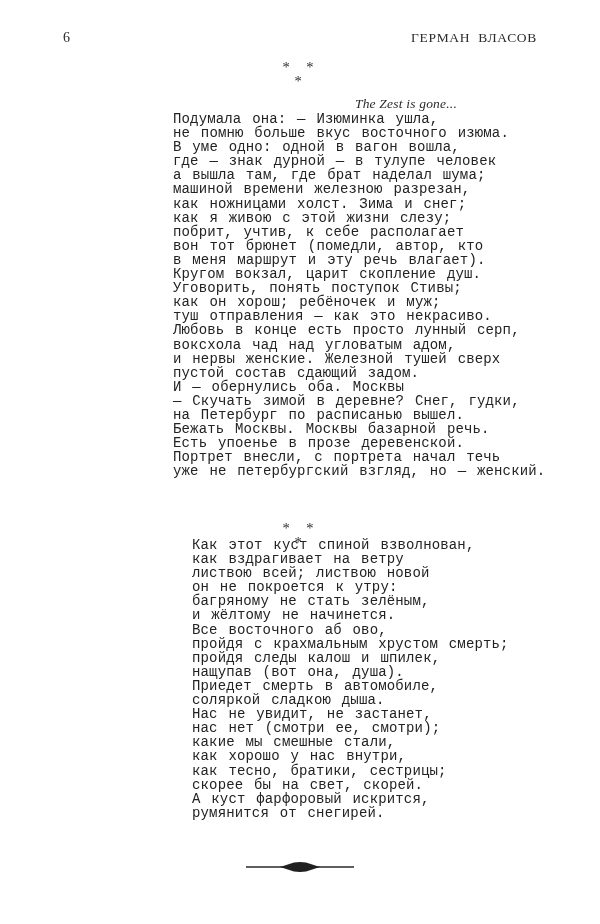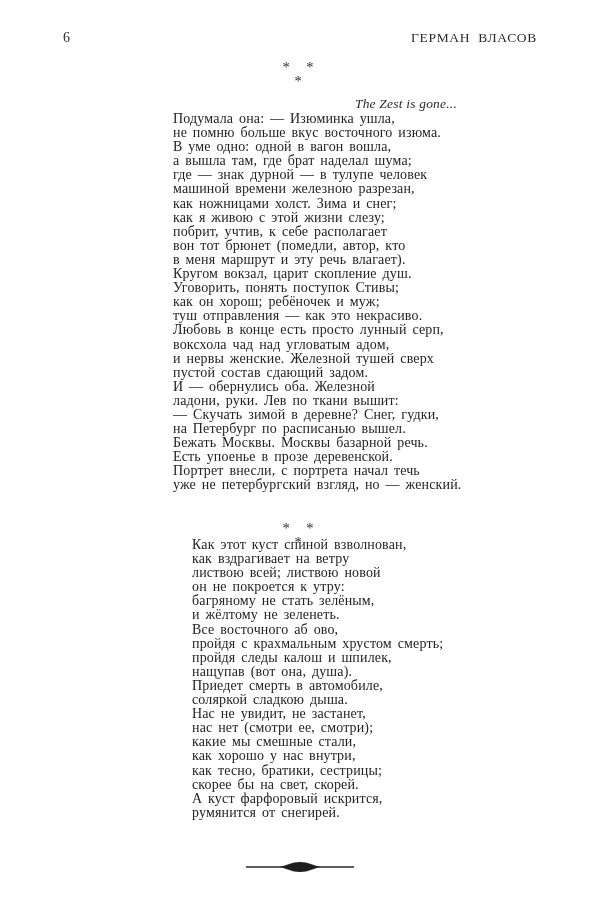--- a/index.html
+++ b/index.html
@@ -67,20 +67,21 @@
   #poem-1 { top: 112px; left: 173px; }
   #poem-2 { top: 538px; left: 192px; }
   .poem-line {
     font-size: 14px;
     line-height: 14.1px;
     height: 14.1px;
     white-space: nowrap;
     letter-spacing: 0.15px;
     word-spacing: 2.2px;
     color: #232323;
+    font-family: Liberation Mono, monospace;
   }
   .ornament {
     position: absolute;
     top: 859px;
     left: 246px;
     width: 108px;
     height: 12px;
   }
 </style>
 </head>
@@ -97,58 +98,57 @@
     <div class="ast-row ast-top">* *</div>
     <div class="ast-row">*</div>
   </div>
 
   <div class="epigraph">The Zest is gone...</div>
 
   <div class="poem" id="poem-1">
       <div class="poem-line">Подумала она: — Изюминка ушла,</div>
       <div class="poem-line">не помню больше вкус восточного изюма.</div>
       <div class="poem-line">В уме одно: одной в вагон вошла,</div>
+      <div class="poem-line">где — знак дурной — в тулупе человек</div>
       <div class="poem-line">а вышла там, где брат наделал шума;</div>
-      <div class="poem-line">где — знак дурной — в тулупе человек</div>
       <div class="poem-line">машиной времени железною разрезан,</div>
       <div class="poem-line">как ножницами холст. Зима и снег;</div>
       <div class="poem-line">как я живою с этой жизни слезу;</div>
       <div class="poem-line">побрит, учтив, к себе располагает</div>
       <div class="poem-line">вон тот брюнет (помедли, автор, кто</div>
       <div class="poem-line">в меня маршрут и эту речь влагает).</div>
       <div class="poem-line">Кругом вокзал, царит скопление душ.</div>
       <div class="poem-line">Уговорить, понять поступок Стивы;</div>
       <div class="poem-line">как он хорош; ребёночек и муж;</div>
       <div class="poem-line">туш отправления — как это некрасиво.</div>
       <div class="poem-line">Любовь в конце есть просто лунный серп,</div>
       <div class="poem-line">воксхола чад над угловатым адом,</div>
       <div class="poem-line">и нервы женские. Железной тушей сверх</div>
       <div class="poem-line">пустой состав сдающий задом.</div>
-      <div class="poem-line">И — обернулись оба. Железной</div>
-      <div class="poem-line">ладони, руки. Лев по ткани вышит:</div>
+      <div class="poem-line">И — обернулись оба. Москвы</div>
       <div class="poem-line">— Скучать зимой в деревне? Снег, гудки,</div>
       <div class="poem-line">на Петербург по расписанью вышел.</div>
       <div class="poem-line">Бежать Москвы. Москвы базарной речь.</div>
       <div class="poem-line">Есть упоенье в прозе деревенской.</div>
       <div class="poem-line">Портрет внесли, с портрета начал течь</div>
       <div class="poem-line">уже не петербургский взгляд, но — женский.</div>
     </div>
 
   <div class="asterisk-group" id="asterisks-2">
     <div class="ast-row ast-top">* *</div>
     <div class="ast-row">*</div>
   </div>
 
   <div class="poem" id="poem-2">
       <div class="poem-line">Как этот куст спиной взволнован,</div>
       <div class="poem-line">как вздрагивает на ветру</div>
       <div class="poem-line">листвою всей; листвою новой</div>
       <div class="poem-line">он не покроется к утру:</div>
       <div class="poem-line">багряному не стать зелёным,</div>
-      <div class="poem-line">и жёлтому не зеленеть.</div>
+      <div class="poem-line">и жёлтому не начинется.</div>
       <div class="poem-line">Все восточного аб ово,</div>
       <div class="poem-line">пройдя с крахмальным хрустом смерть;</div>
       <div class="poem-line">пройдя следы калош и шпилек,</div>
       <div class="poem-line">нащупав (вот она, душа).</div>
       <div class="poem-line">Приедет смерть в автомобиле,</div>
       <div class="poem-line">соляркой сладкою дыша.</div>
       <div class="poem-line">Нас не увидит, не застанет,</div>
       <div class="poem-line">нас нет (смотри ее, смотри);</div>
       <div class="poem-line">какие мы смешные стали,</div>
       <div class="poem-line">как хорошо у нас внутри,</div>

